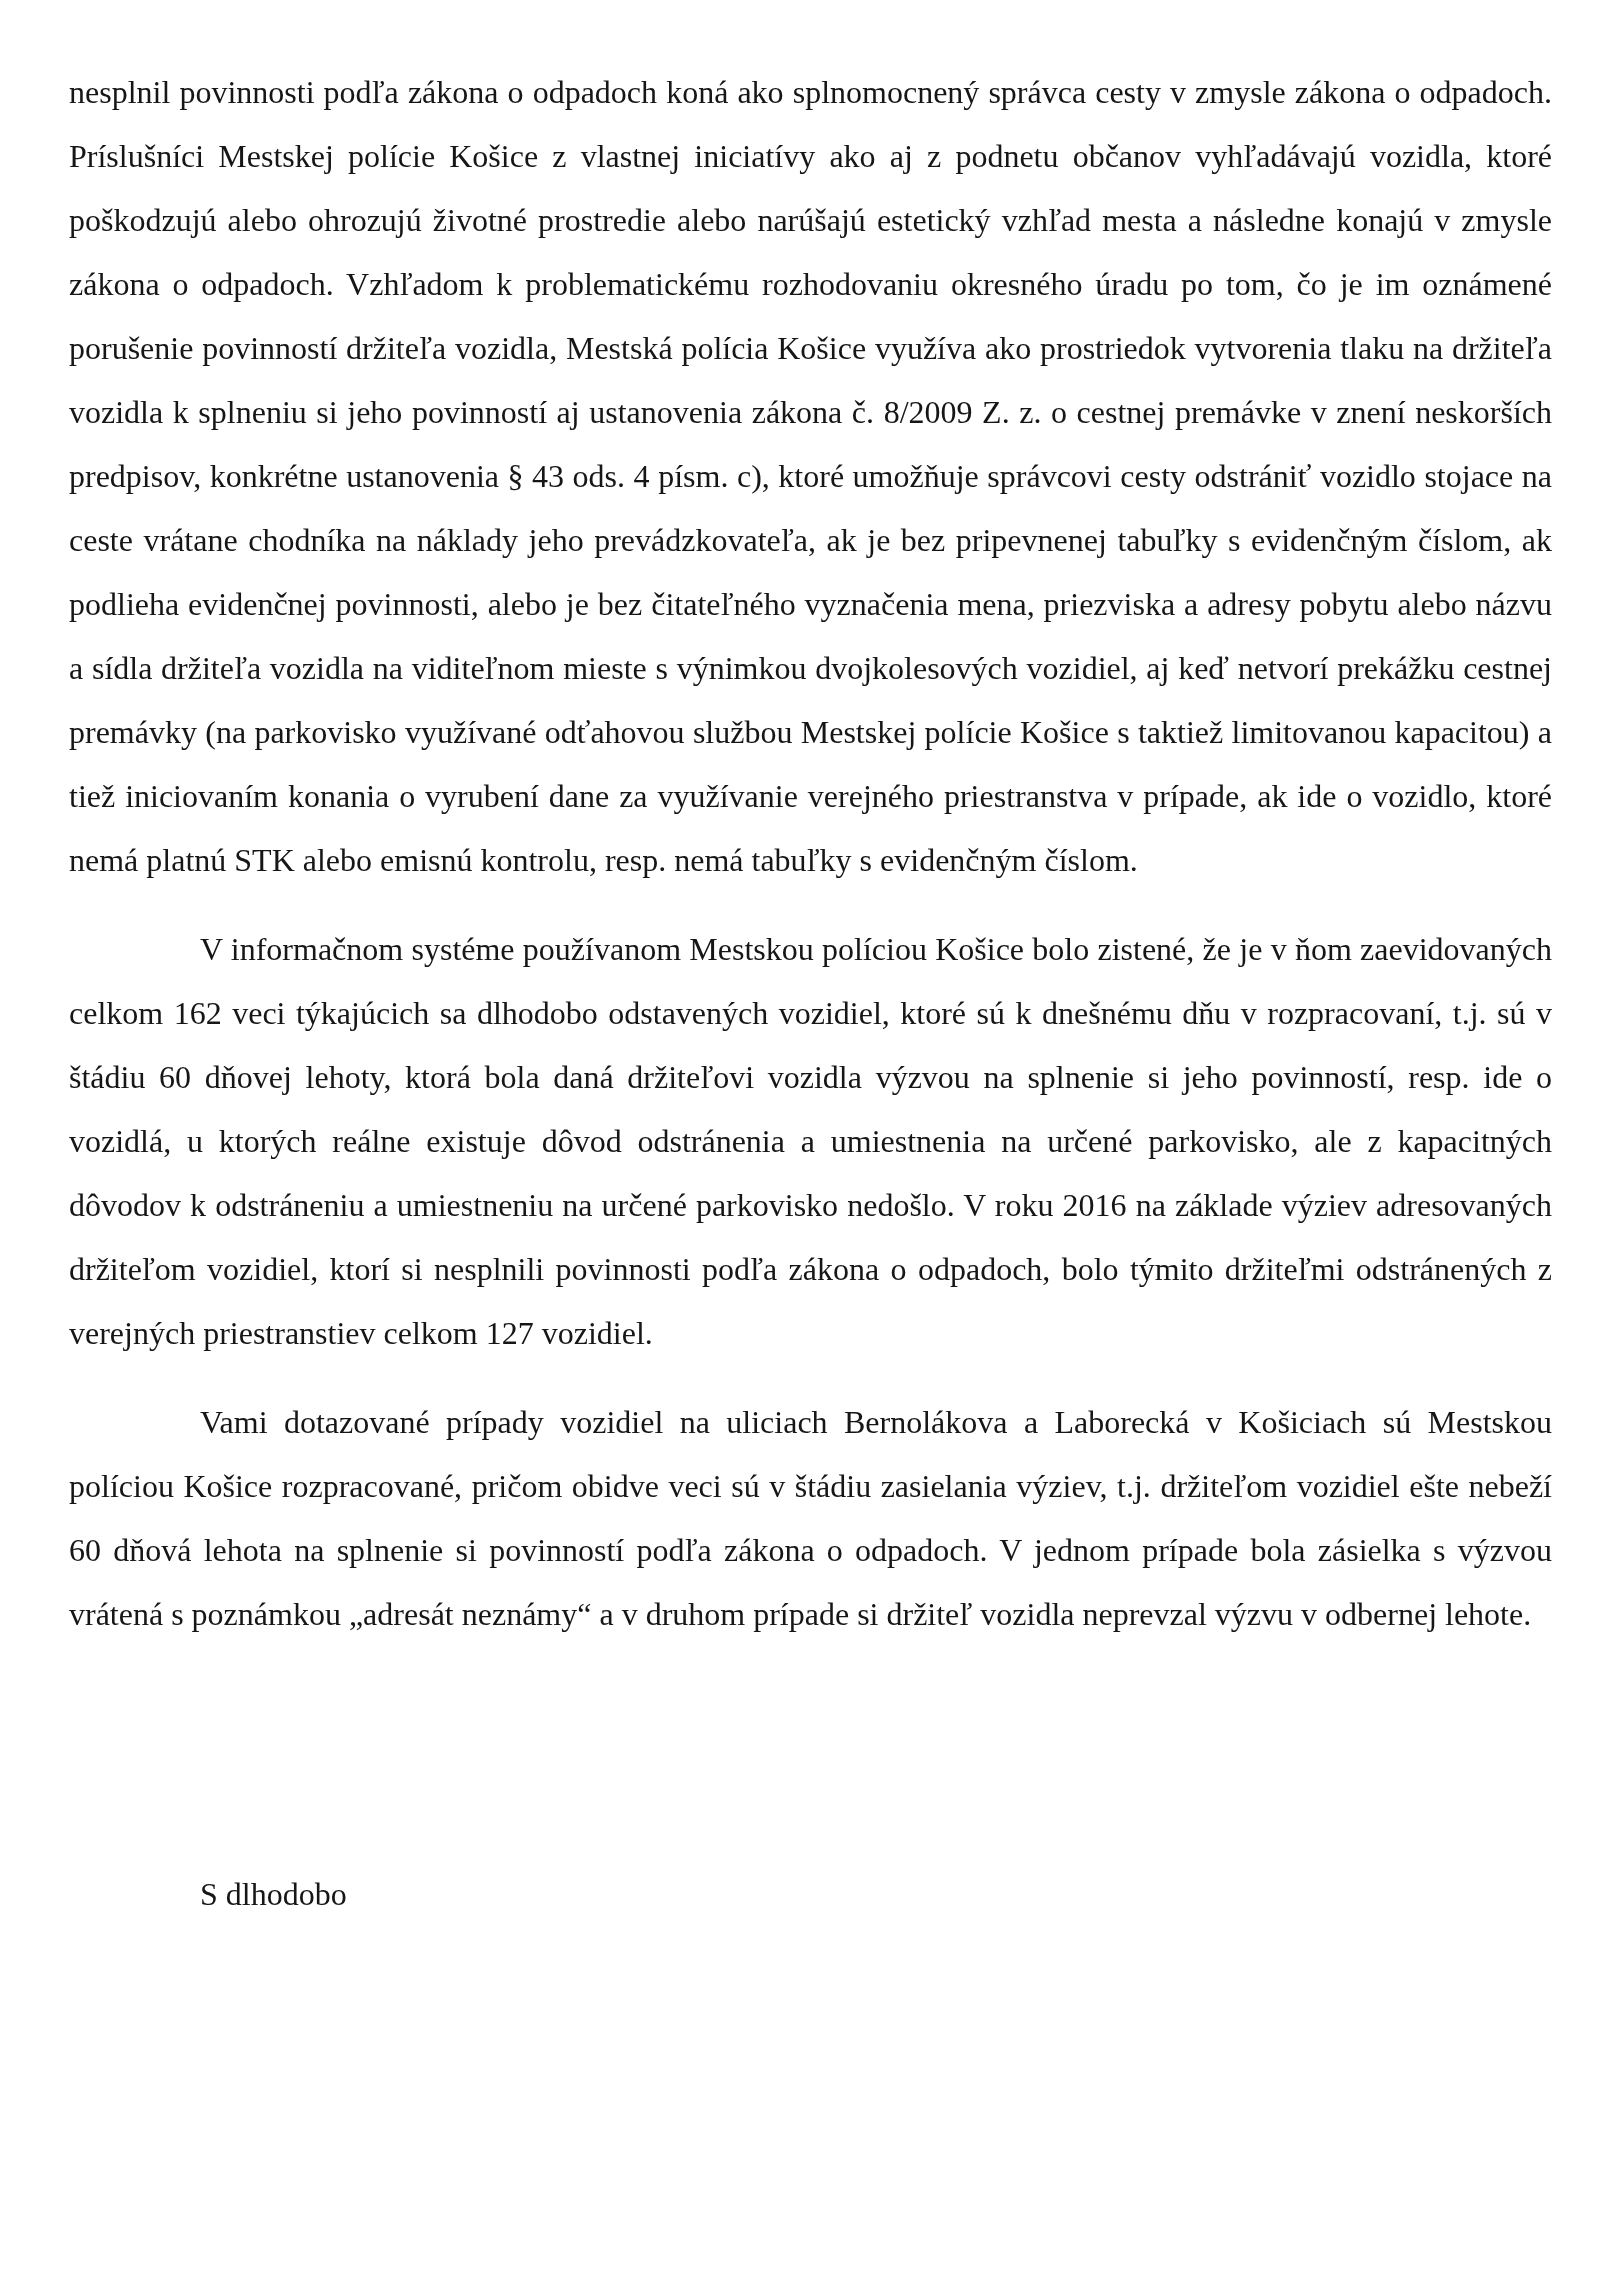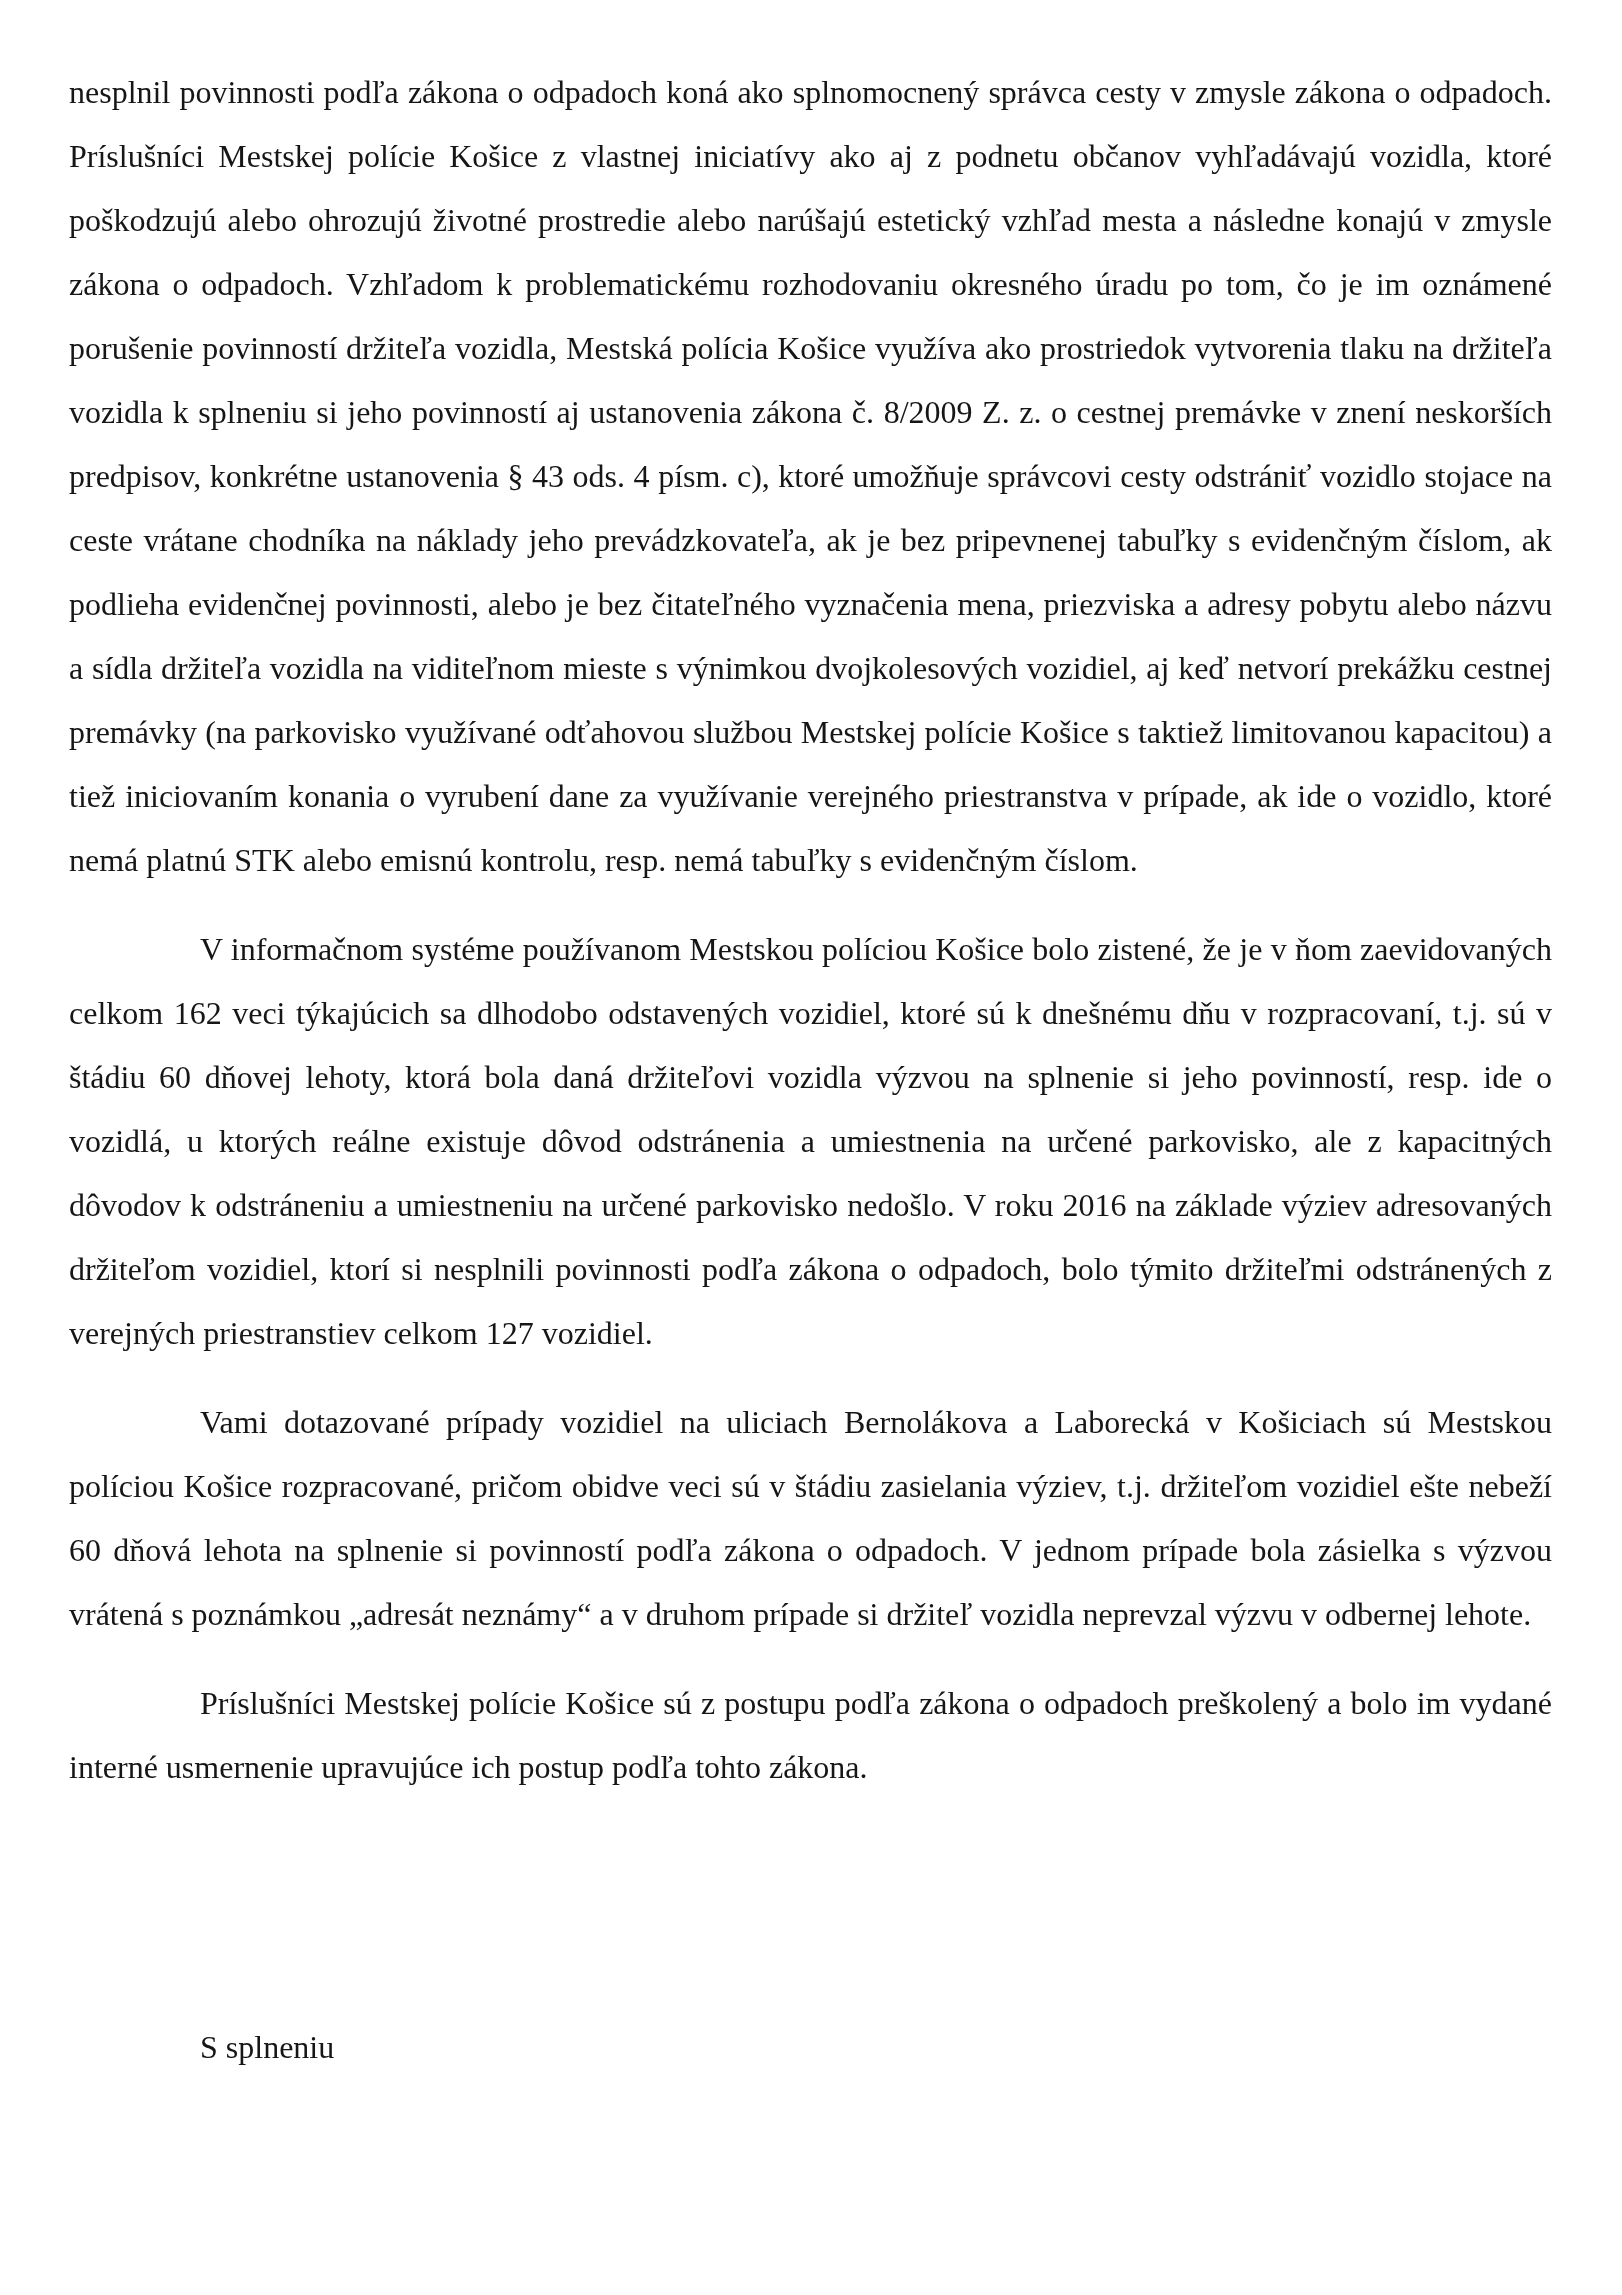--- a/index.html
+++ b/index.html
@@ -39,17 +39,16 @@
   }
 </style>
 </head>
 <body>
 
 <div class="page">
   <div class="content">
     <p class="para">nesplnil povinnosti podľa zákona o odpadoch koná ako splnomocnený správca cesty v zmysle zákona o odpadoch. Príslušníci Mestskej polície Košice z vlastnej iniciatívy ako aj z podnetu občanov vyhľadávajú vozidla, ktoré poškodzujú alebo ohrozujú životné prostredie alebo narúšajú estetický vzhľad mesta a následne konajú v zmysle zákona o odpadoch. Vzhľadom k problematickému rozhodovaniu okresného úradu po tom, čo je im oznámené porušenie povinností držiteľa vozidla, Mestská polícia Košice využíva ako prostriedok vytvorenia tlaku na držiteľa vozidla k splneniu si jeho povinností aj ustanovenia zákona č. 8/2009 Z. z. o cestnej premávke v znení neskorších predpisov, konkrétne ustanovenia § 43 ods. 4 písm. c), ktoré umožňuje správcovi cesty odstrániť vozidlo stojace na ceste vrátane chodníka na náklady jeho prevádzkovateľa, ak je bez pripevnenej tabuľky s evidenčným číslom, ak podlieha evidenčnej povinnosti, alebo je bez čitateľného vyznačenia mena, priezviska a adresy pobytu alebo názvu a sídla držiteľa vozidla na viditeľnom mieste s výnimkou dvojkolesových vozidiel, aj keď netvorí prekážku cestnej premávky (na parkovisko využívané odťahovou službou Mestskej polície Košice s taktiež limitovanou kapacitou) a tiež iniciovaním konania o vyrubení dane za využívanie verejného priestranstva v prípade, ak ide o vozidlo, ktoré nemá platnú STK alebo emisnú kontrolu, resp. nemá tabuľky s evidenčným číslom.</p>
     <p class="para indent">V informačnom systéme používanom Mestskou políciou Košice bolo zistené, že je v ňom zaevidovaných celkom 162 veci týkajúcich sa dlhodobo odstavených vozidiel, ktoré sú k dnešnému dňu v rozpracovaní, t.j. sú v štádiu 60 dňovej lehoty, ktorá bola daná držiteľovi vozidla výzvou na splnenie si jeho povinností, resp. ide o vozidlá, u ktorých reálne existuje dôvod odstránenia a umiestnenia na určené parkovisko, ale z kapacitných dôvodov k odstráneniu a umiestneniu na určené parkovisko nedošlo. V roku 2016 na základe výziev adresovaných držiteľom vozidiel, ktorí si nesplnili povinnosti podľa zákona o odpadoch, bolo týmito držiteľmi odstránených z verejných priestranstiev celkom 127 vozidiel.</p>
     <p class="para indent">Vami dotazované prípady vozidiel na uliciach Bernolákova a Laborecká v Košiciach sú Mestskou políciou Košice rozpracované, pričom obidve veci sú v štádiu zasielania výziev, t.j. držiteľom vozidiel ešte nebeží 60 dňová lehota na splnenie si povinností podľa zákona o odpadoch. V jednom prípade bola zásielka s výzvou vrátená s poznámkou „adresát neznámy“ a v druhom prípade si držiteľ vozidla neprevzal výzvu v odbernej lehote.</p>
-    <p class="para indent">Príslušníci Mestskej polície Košice sú z postupu podľa zákona o odpadoch preškolený a bolo im vydané interné usmernenie upravujúce ich postup podľa tohto zákona.</p>
-    <p class="closing">S splneniu</p>
+    <p class="closing">S dlhodobo</p>
   </div>
 </div>
 
 
 </body></html>

